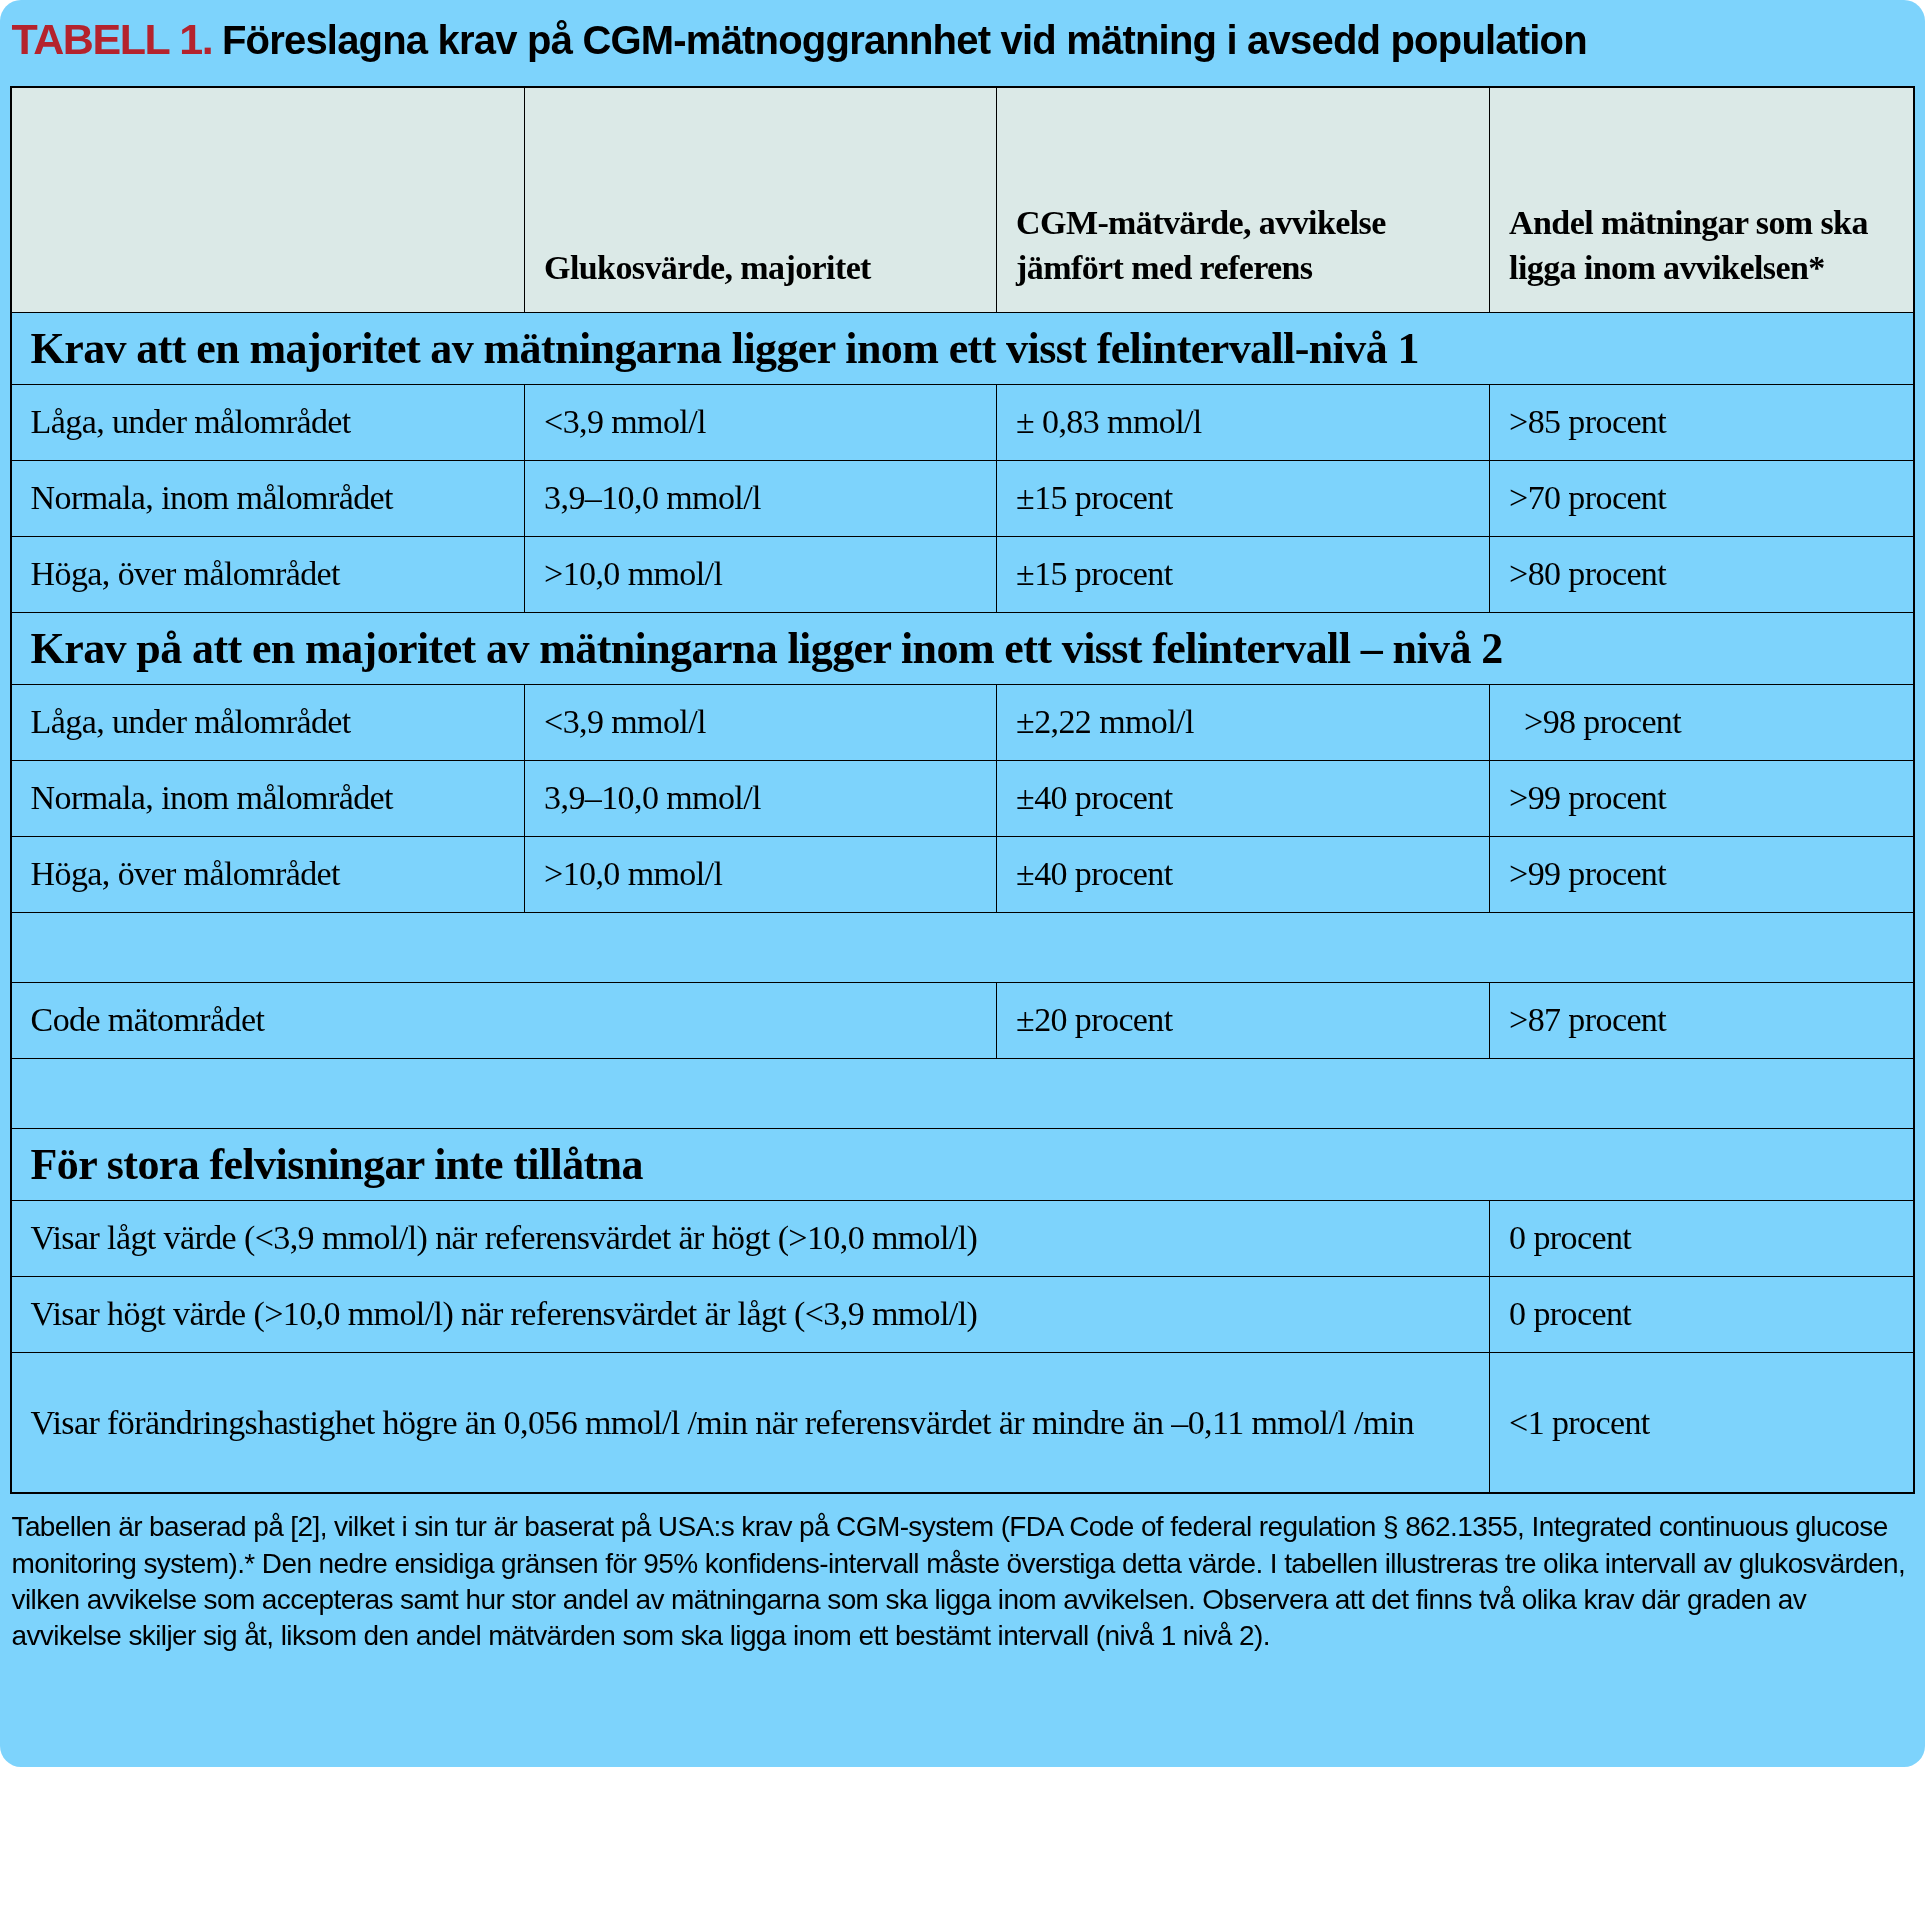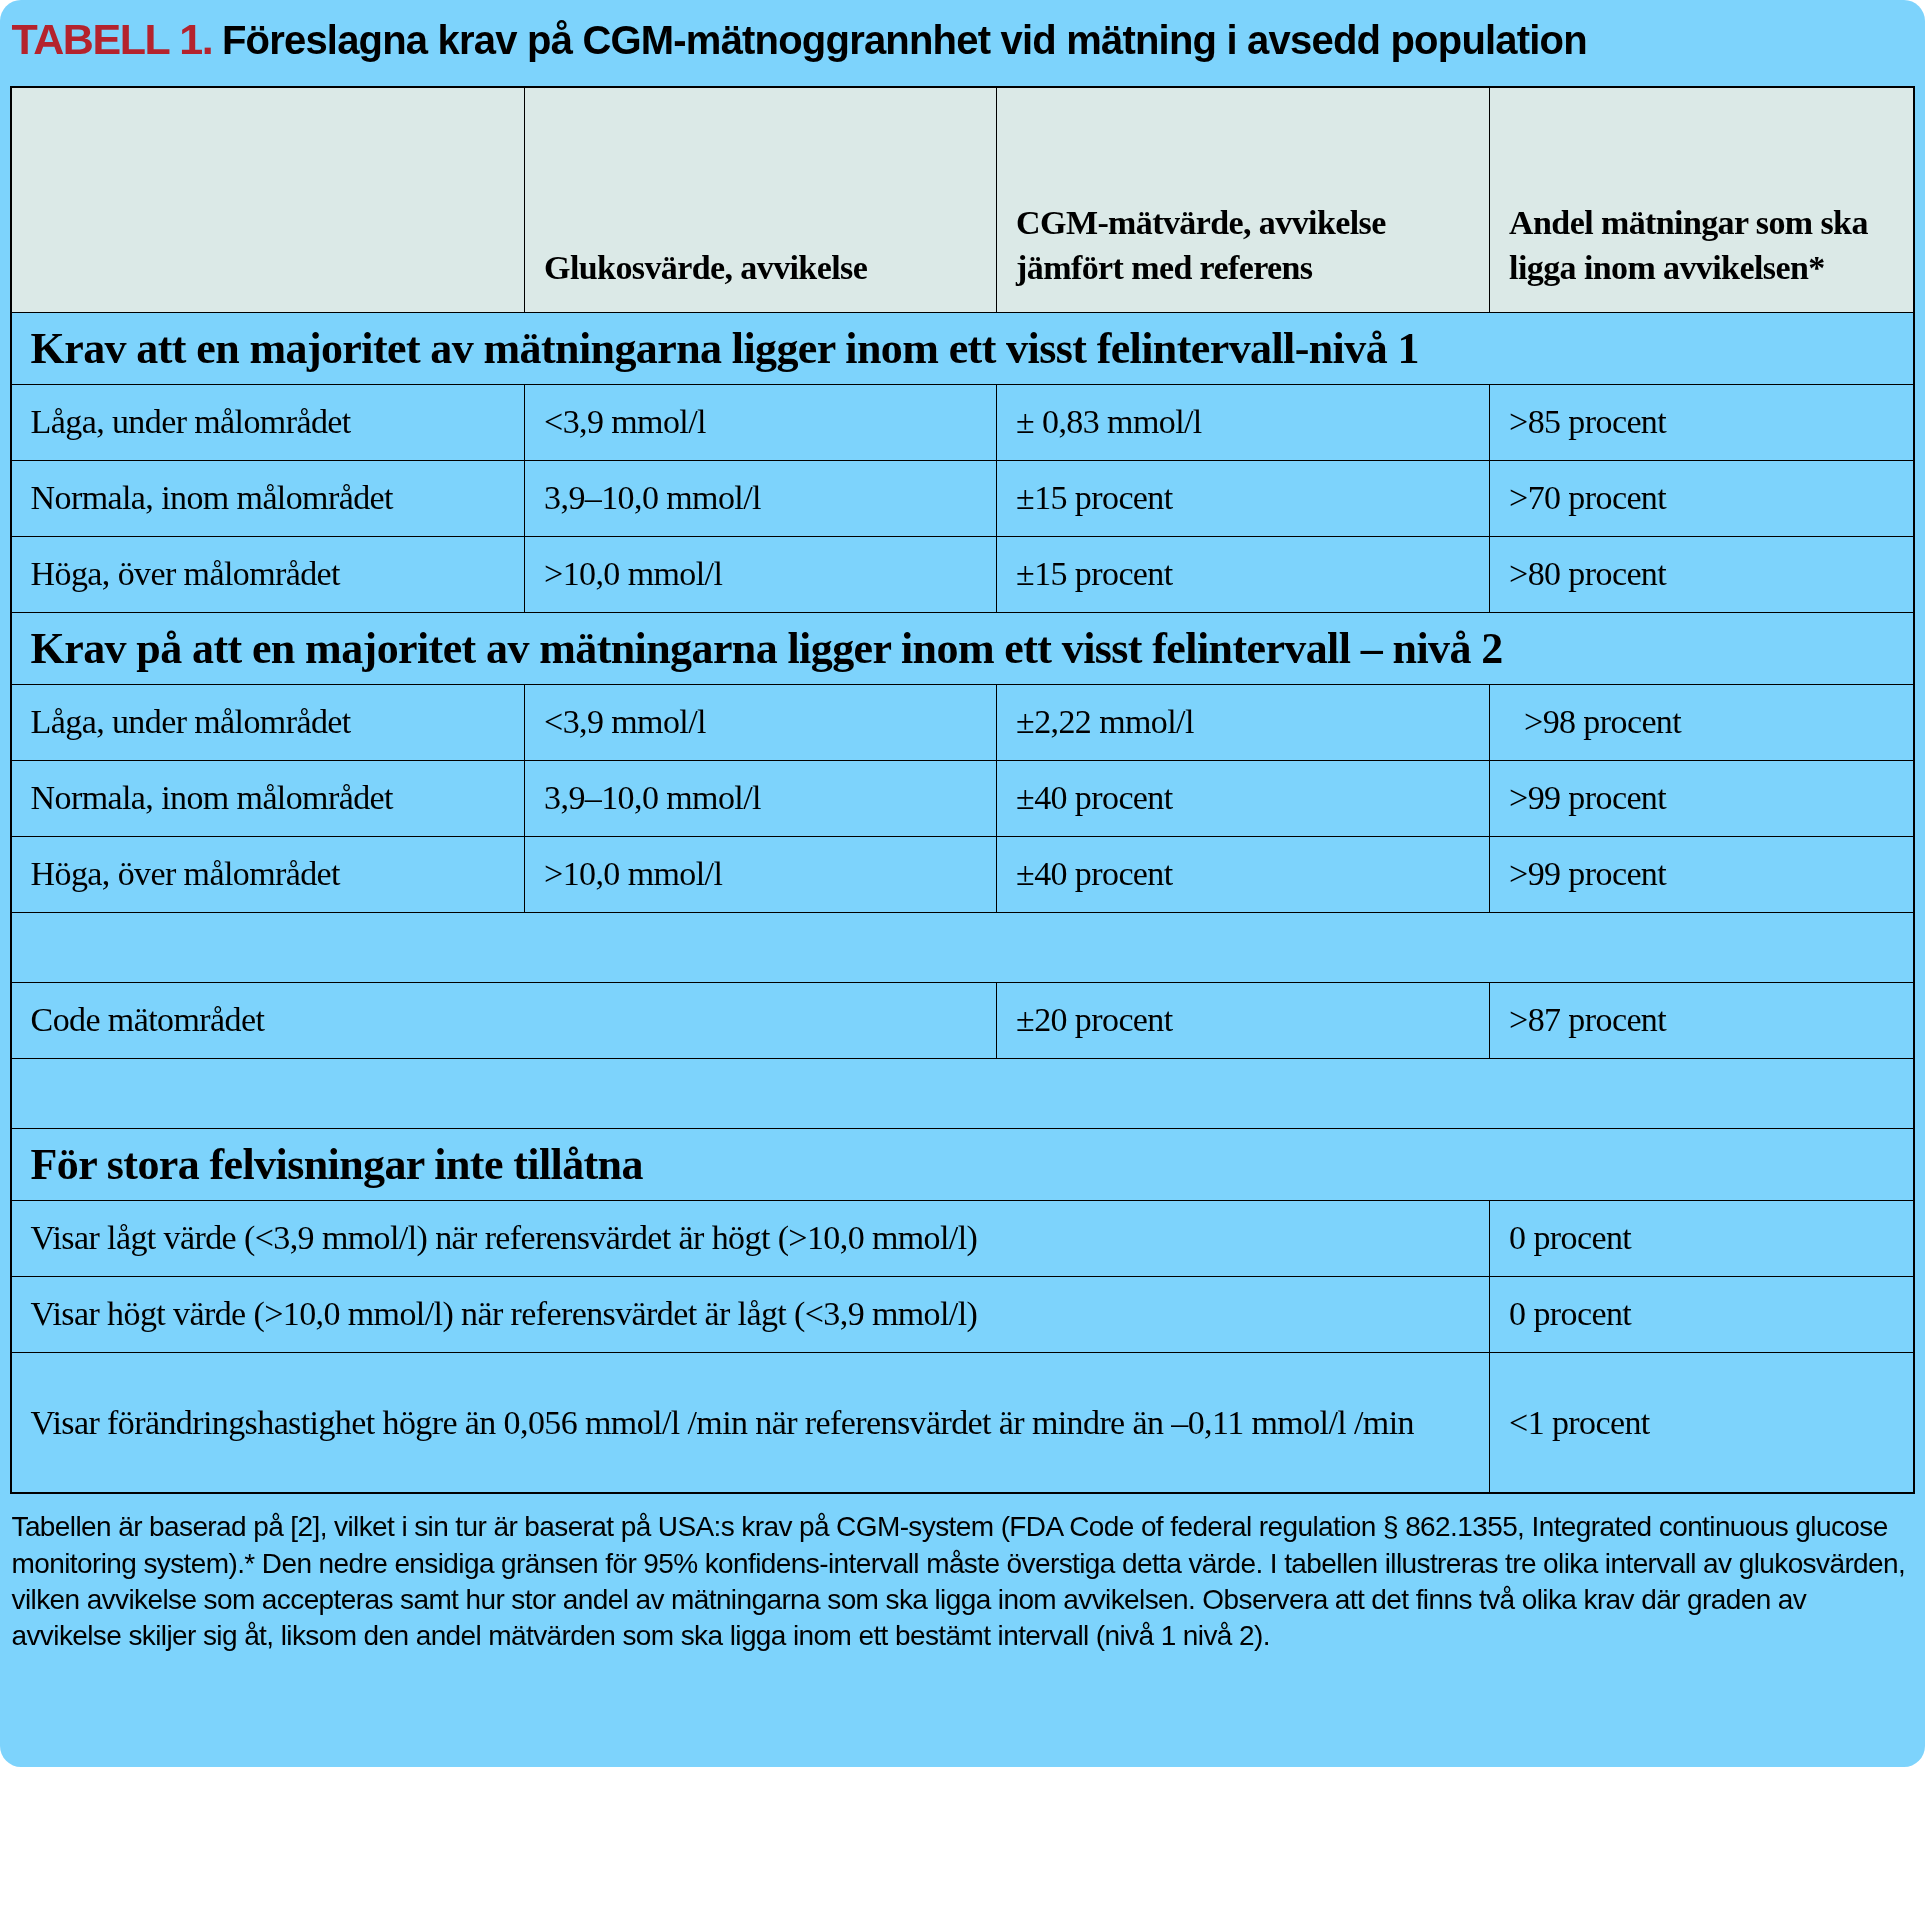--- a/index.html
+++ b/index.html
@@ -89,21 +89,21 @@
     <colgroup>
       <col class="c1">
         <col class="c2">
         <col class="c3">
         <col class="c4">
     </colgroup>
 
     <tbody>
         <tr class="thead">
       <td></td>
-      <td>Glukosvärde, avvikelse</td>
+      <td>Glukosvärde, majoritet</td>
       <td>CGM-mätvärde, avvikelse jämfört med referens</td>
       <td>Andel mätningar som ska ligga inom avvikelsen*</td>
     </tr>
 
     <tr class="section">
       <td colspan="4">Krav att en majoritet av mätningarna ligger inom ett visst felintervall-nivå 1</td>
     </tr>
     <tr class="data">
       <td>Låga, under målområdet</td>
       <td>&lt;3,9 mmol/l</td>

